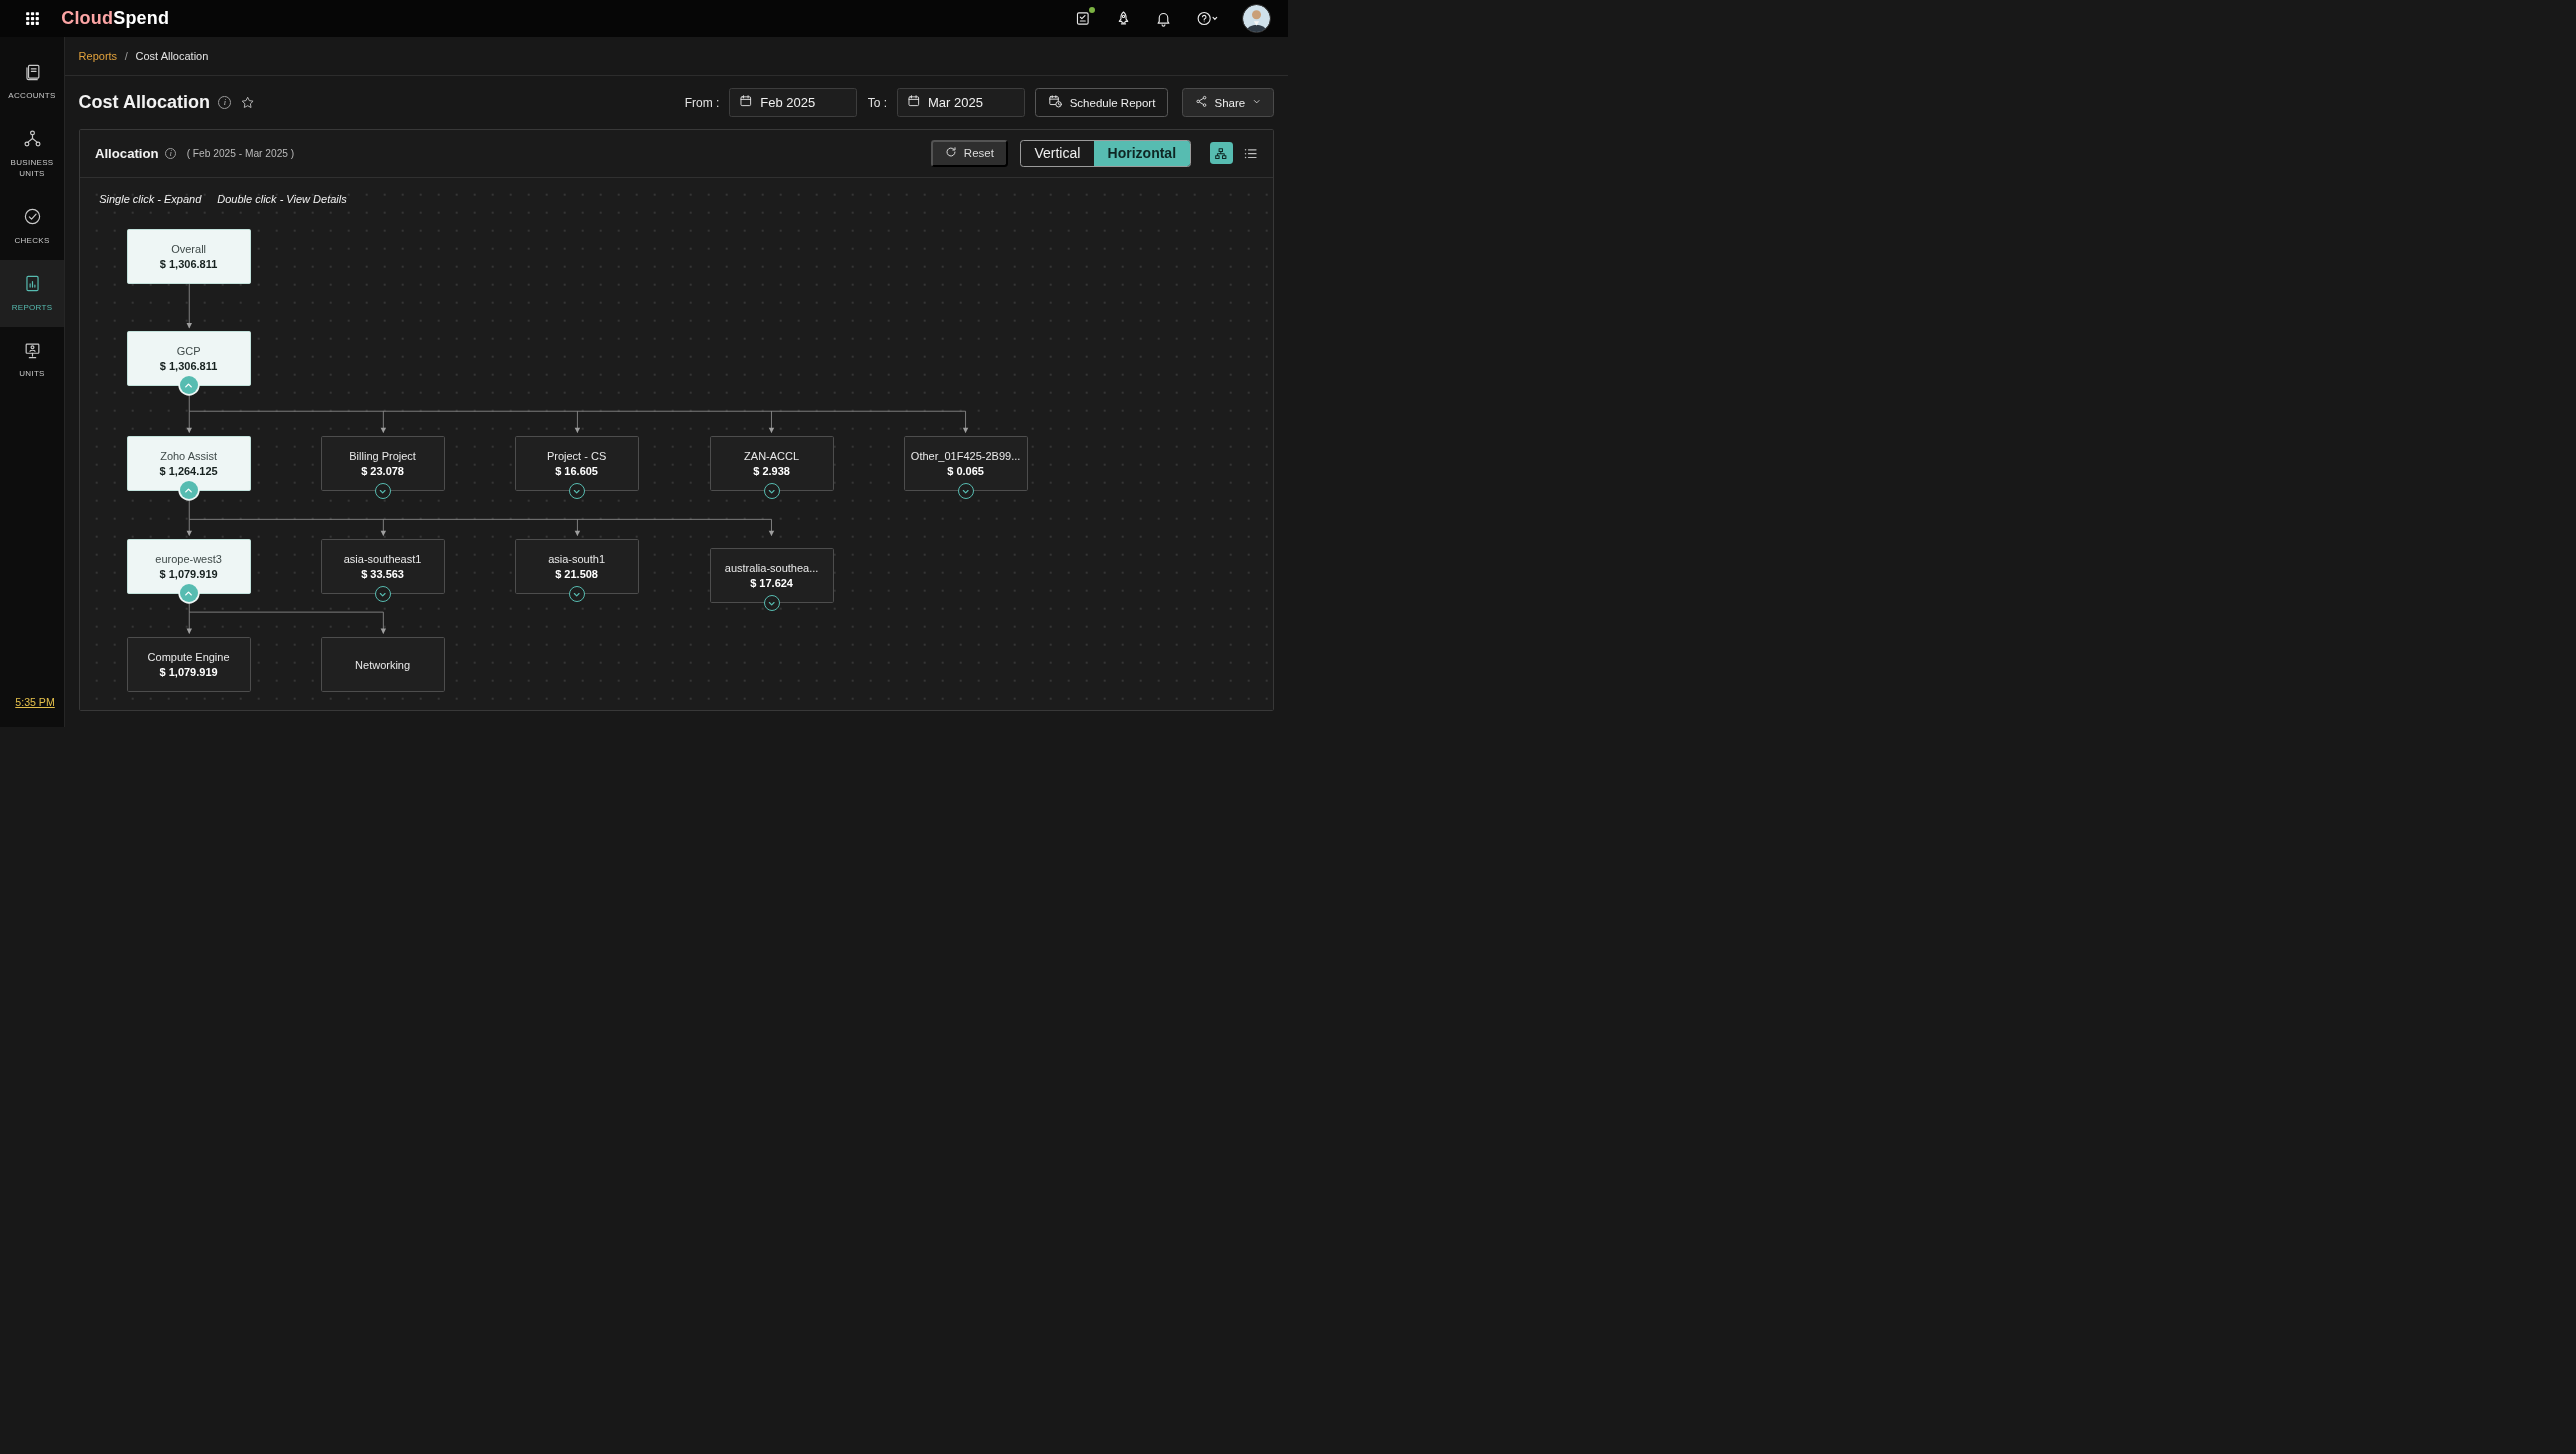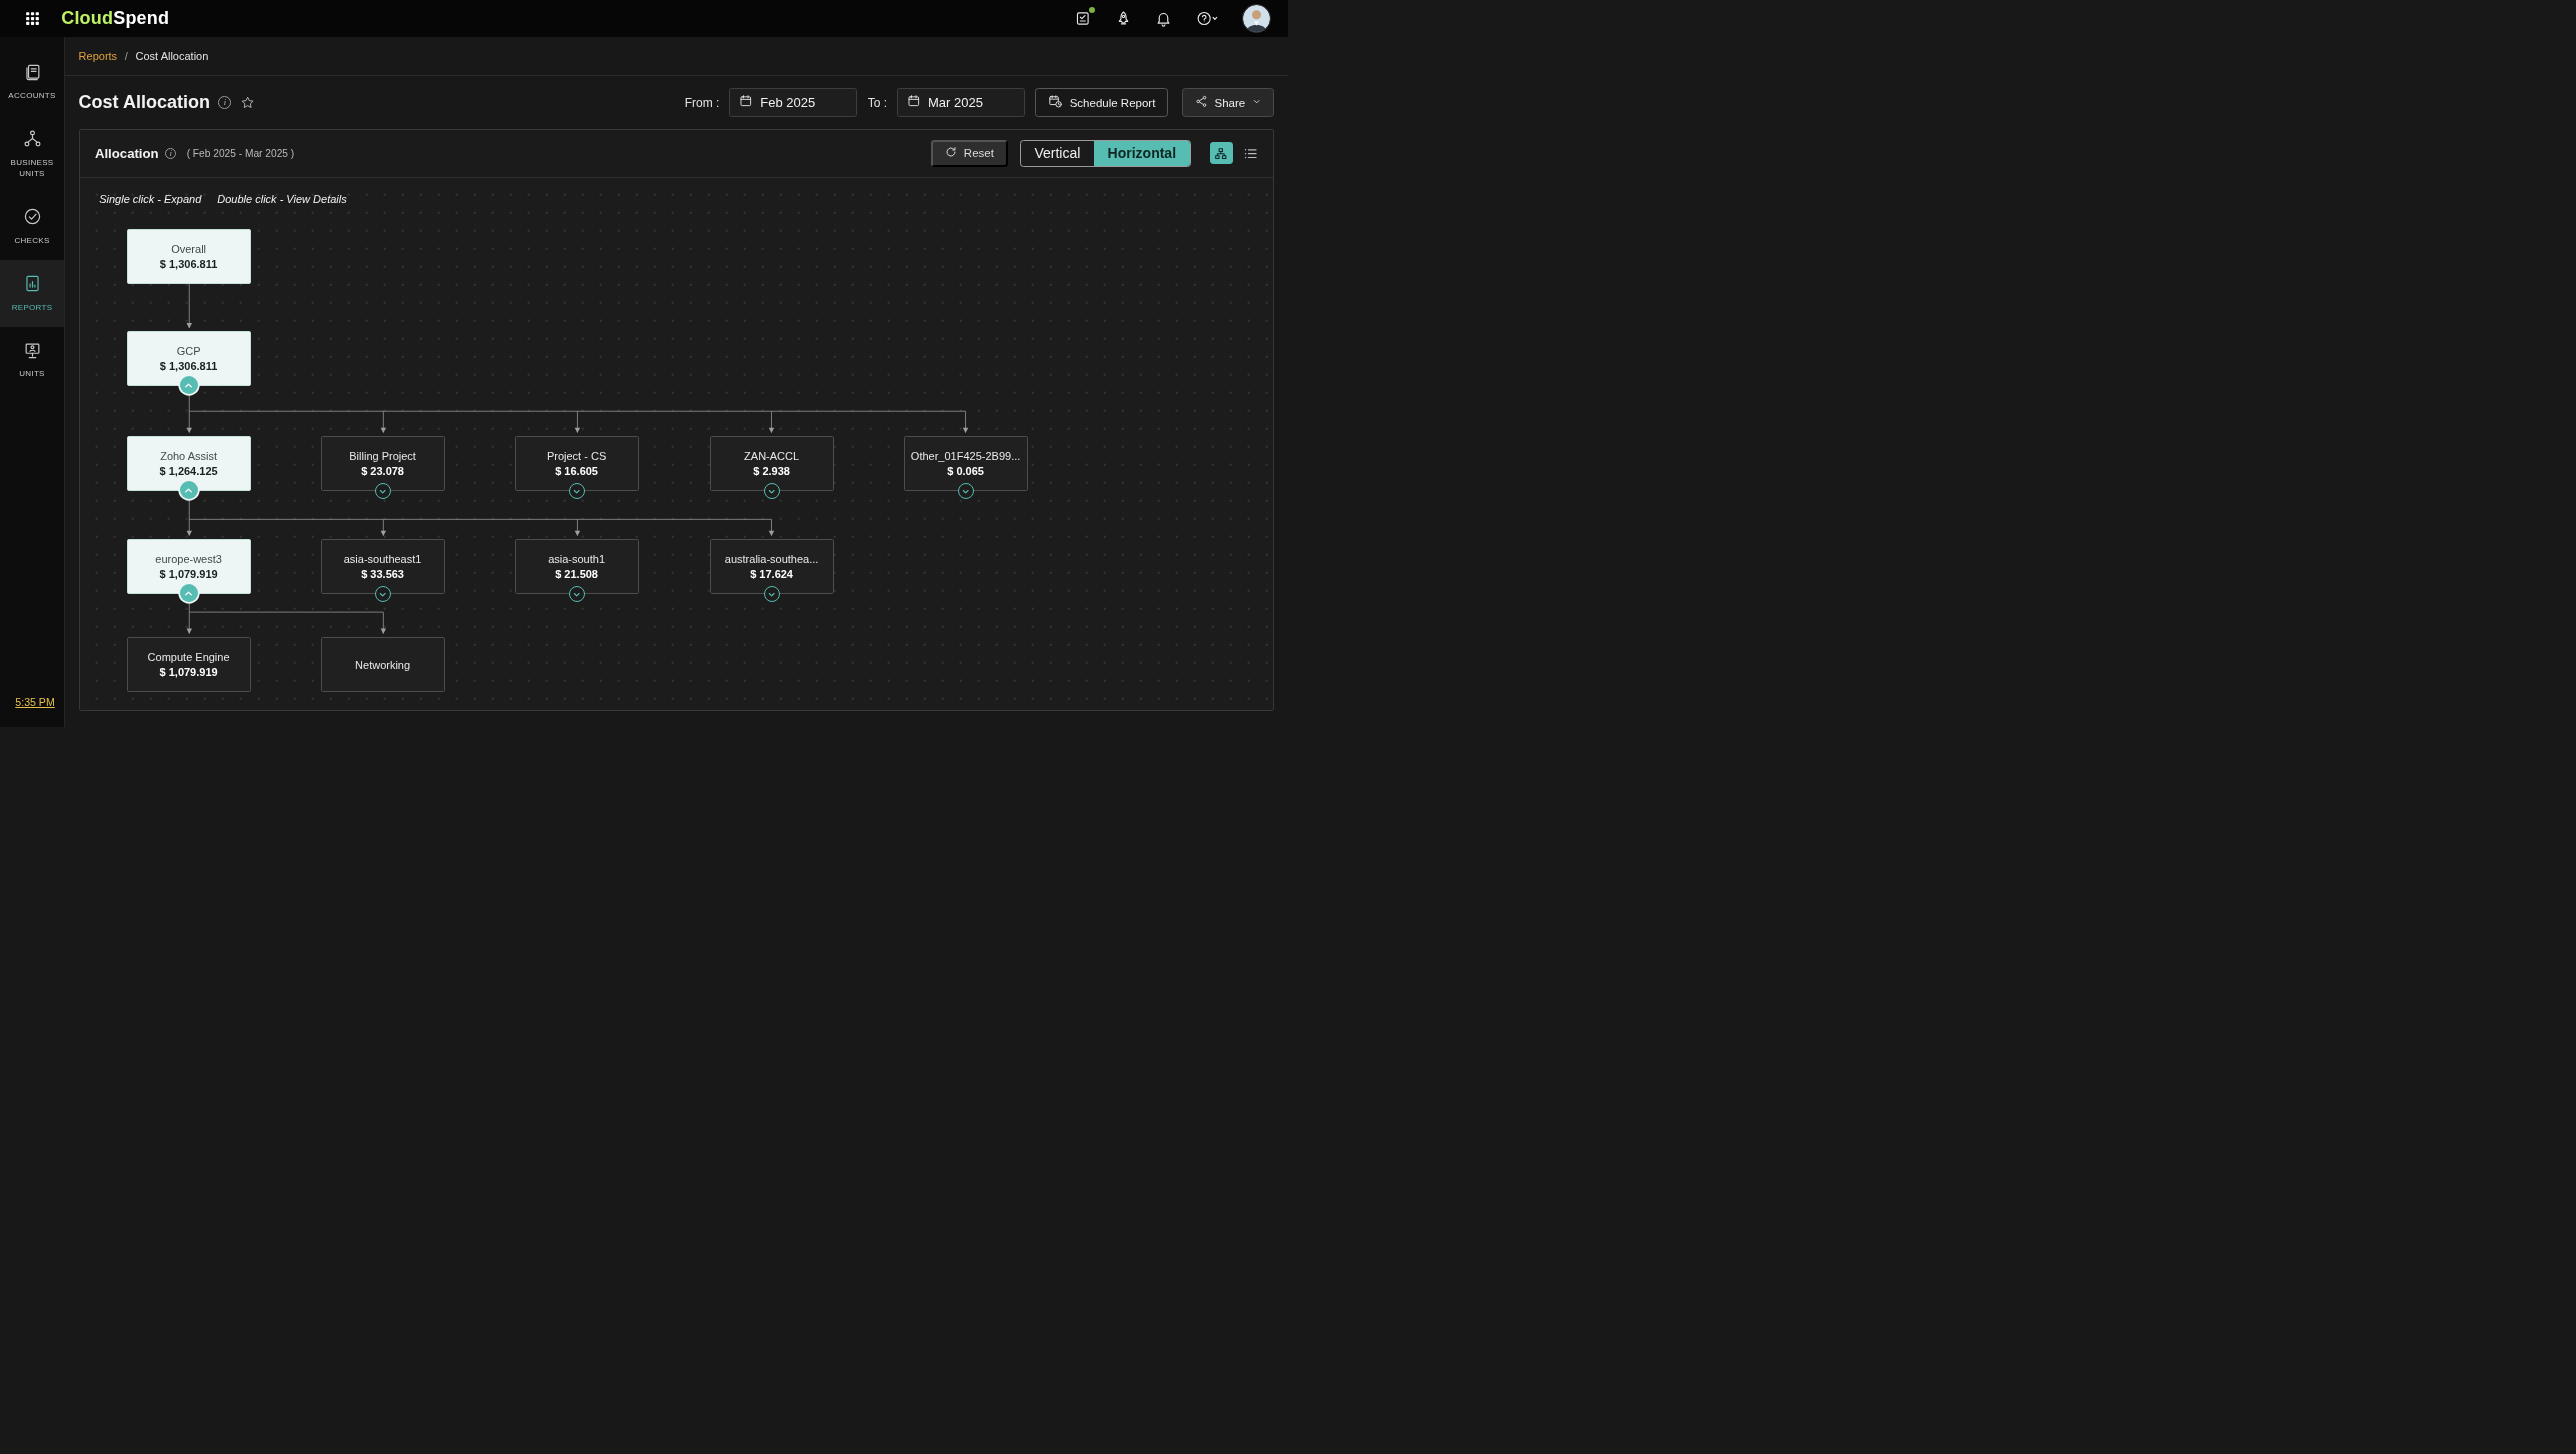--- a/index.html
+++ b/index.html
@@ -11,21 +11,21 @@
   }
   .clickable { cursor:pointer; }
 
   
   .top-header {
     position:absolute; top:0; left:0; width:100%; height:37px;
     background:#060606; display:flex; align-items:center; padding:0 17px; z-index:10;
   }
   .apps-grid { color:#fff; margin-left:6.8px; display:flex; }
   .brand { margin-left:20.4px; font-size:18px; font-weight:bold; letter-spacing:0.2px; }
-  .brand .p1 { color:#bef264;text-align:center; }
+  .brand .p1 { color:#fca5a5;text-align:center; }
   .brand .p2 { color:#ffffff; }
   .header-right { margin-left:auto; display:flex; align-items:center; gap:23px; }
   .hicon { position:relative; color:#e9e9e9; display:flex; align-items:center; }
   .green-dot { position:absolute; top:-2.6px; right:-2.6px; width:6px; height:6px; border-radius:50%; background:#7cb342; }
   .avatar { width:29px; height:29px; border-radius:50%; overflow:hidden; border:0.9px solid #3a3a3a; }
 
   
   .sidebar {
     position:absolute; top:37px; left:0; bottom:0; width:65px;
     background:#0d0d0d; border-right:0.9px solid #262626; display:flex; flex-direction:column;
@@ -141,21 +141,21 @@
   .n-overall        { left:47px;  top:51px; }
   .n-gcp            { left:47px;  top:153px; }
   .n-zoho           { left:47px;  top:258px; }
   .n-billing        { left:241px; top:258px; }
   .n-projectcs      { left:435px; top:258px; }
   .n-zanaccl        { left:630px; top:258px; }
   .n-other          { left:824px; top:258px; }
   .n-europe         { left:47px;  top:361px; }
   .n-asiase1        { left:241px; top:361px; }
   .n-asias1         { left:435px; top:361px; }
-  .n-australia      { left:630px; top:361px; }
+  .n-australia      { left:630px; top:370px; }
   .n-compute        { left:47px;  top:459px; }
   .n-networking     { left:241px; top:459px; }
 </style>
 </head>
 <body>
 
 <div class="top-header">
   <span class="apps-grid clickable">
     <svg width="17" height="17" viewBox="0 0 24 24" fill="currentColor">
       <rect x="3" y="3" width="4.5" height="4.5" rx="1"></rect>

